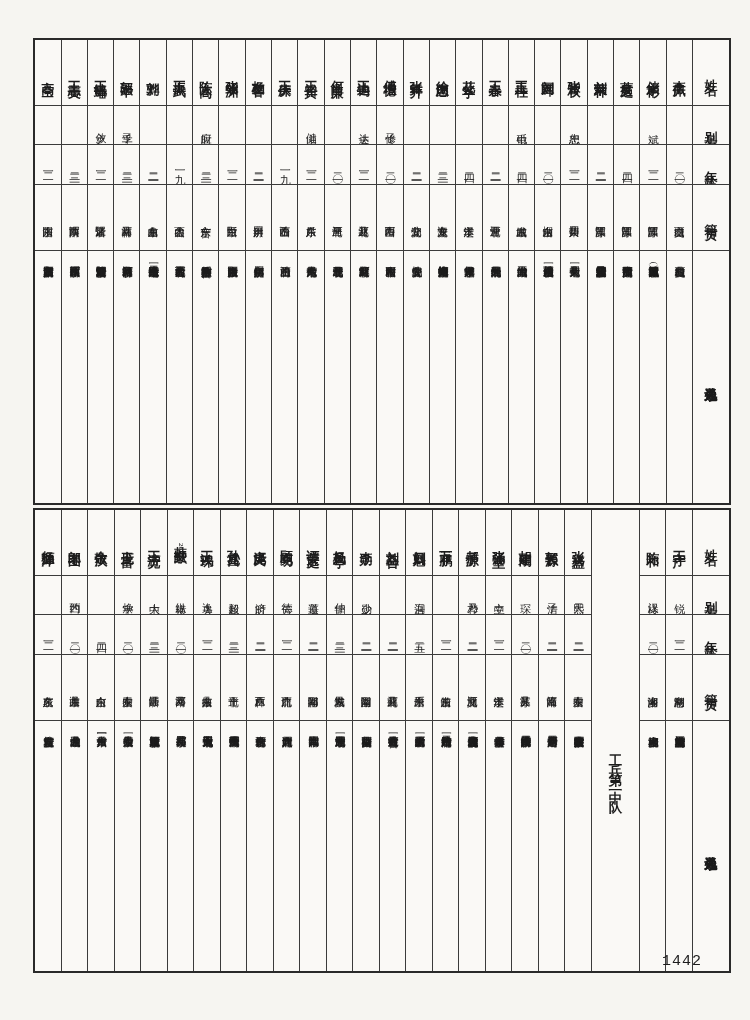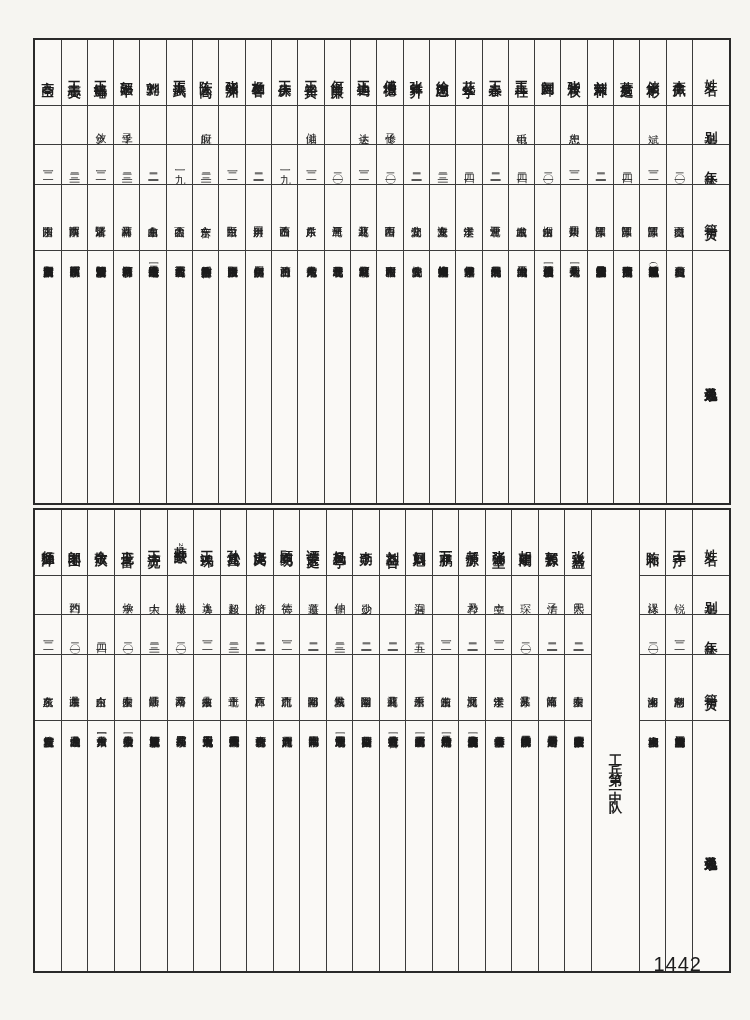--- a/index.html
+++ b/index.html
@@ -59,22 +59,22 @@
     font-size:13.5px;font-weight:bold;
     justify-content:center;letter-spacing:9px;
     padding-top:60px;
   }
   .name-note{
     font-size:7px;letter-spacing:0;
     text-orientation:mixed;color:#333;margin-top:1px;
   }
   .page-number{
     position:absolute;top:953px;right:48px;
-    font-size:20px;letter-spacing:1px;
-    font-family:Liberation Sans, sans-serif;
+    font-size:15px;letter-spacing:1px;
+    font-family:Liberation Mono, monospace;
   }
 </style>
 </head>
 <body>
 
 <div class="page">
   <div class="dir-table" id="table-top">
       <div class="col header-col">
         <div class="cell h-name">姓名</div>
         <div class="cell h-alias">别号</div>

